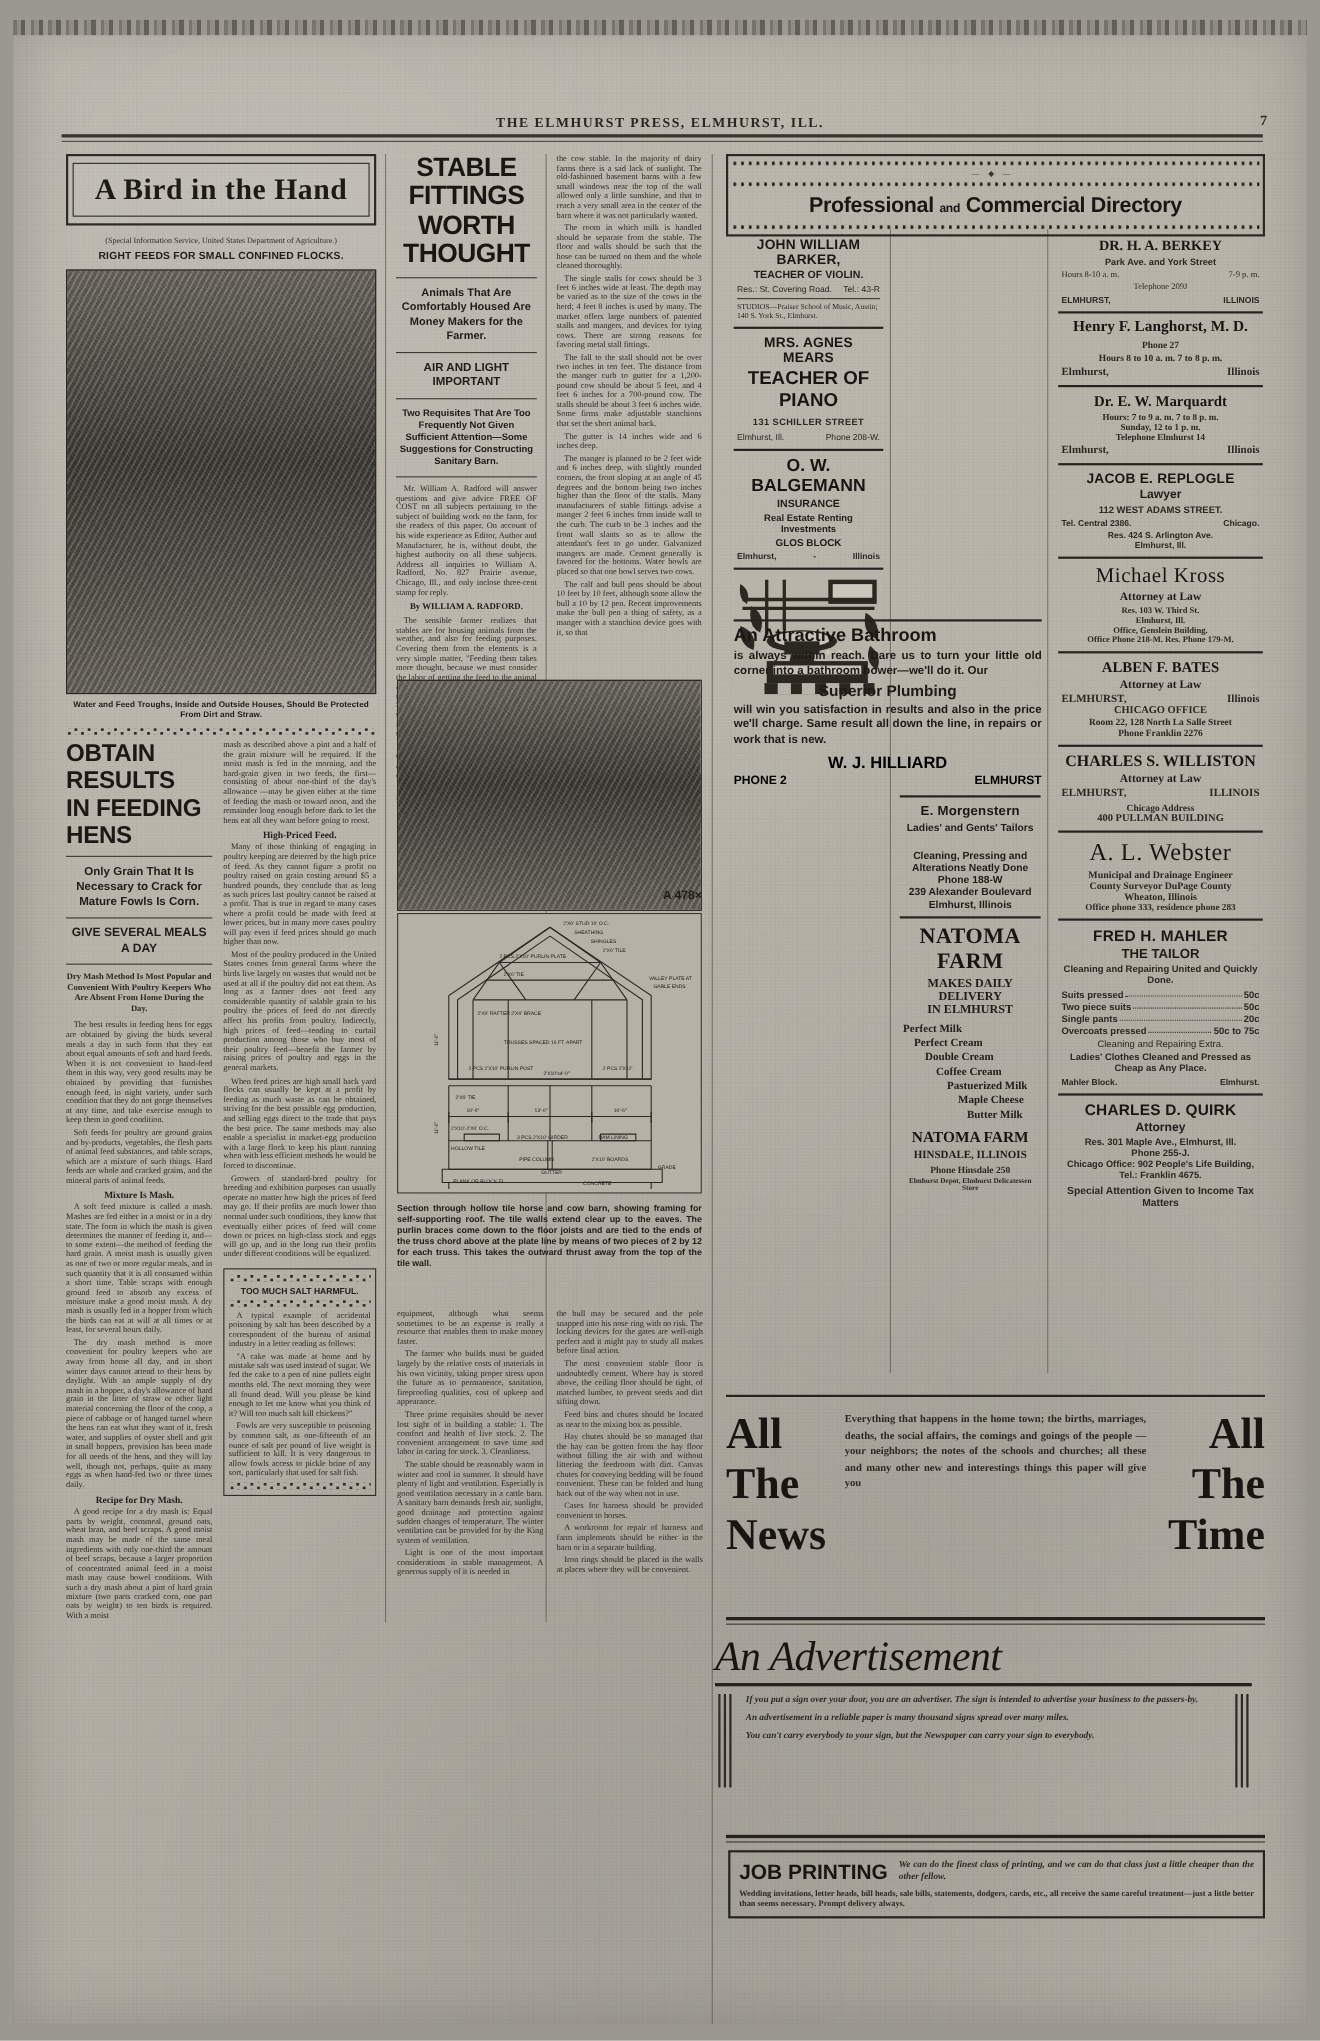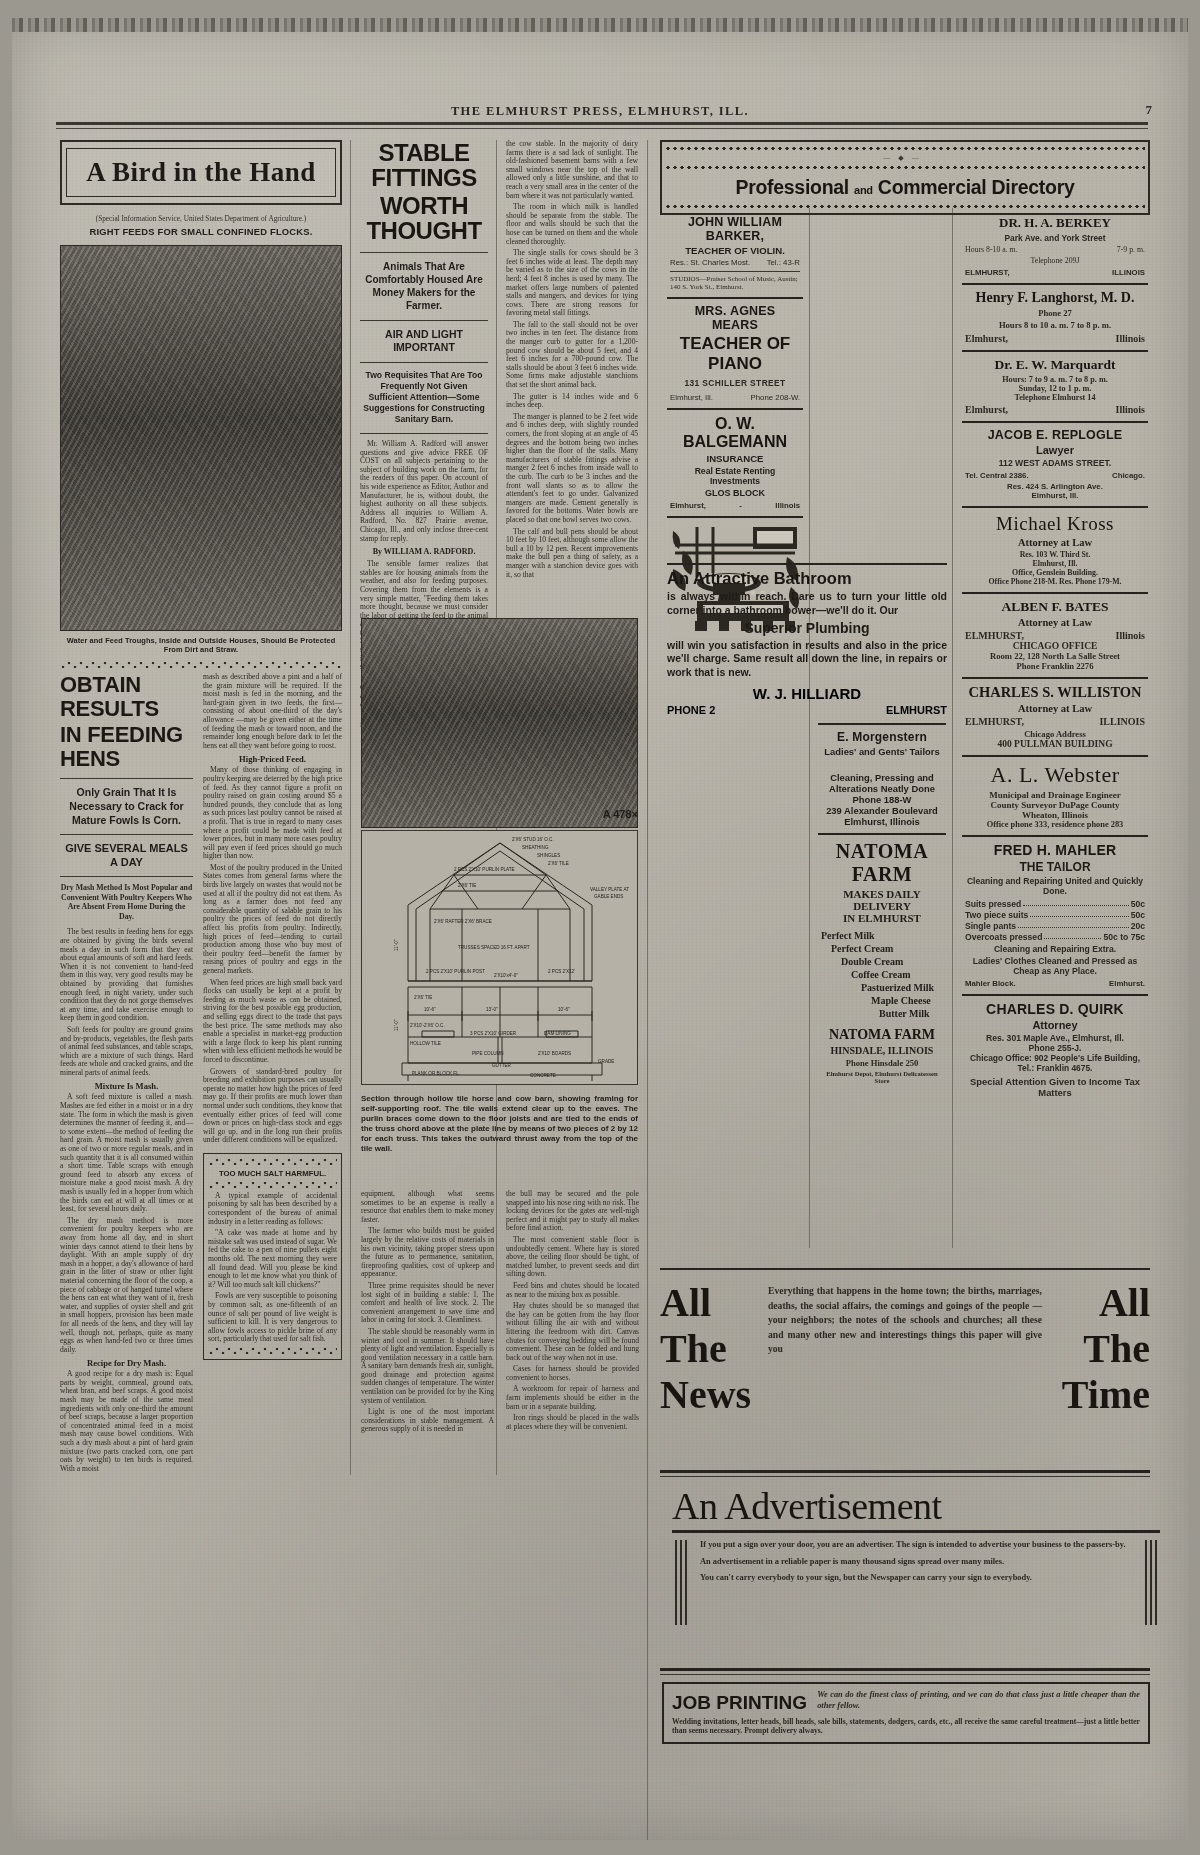--- a/index.html
+++ b/index.html
@@ -484,21 +484,21 @@
       <div class="dotrow" style="margin-top:4px"></div>
     </div>
   </div>
 
   <div class="col" style="left:655px;top:192px;width:136px;">
 
     <div class="ad">
       <div class="n1">JOHN WILLIAM BARKER,</div>
       <div class="n2">TEACHER OF VIOLIN.</div>
       <div class="rowsans">
-        <span>Res.: St. Charles Most.</span>
+        <span>Res.: St. Covering Road.</span>
         <span>Tel.: 43-R</span>
       </div>
       <div style="border-top:1px solid #3a372f;margin:4px 0 3px"></div>
       <div class="n3s" style="font-size:7px;text-align:left;">STUDIOS—Praiser School of Music, Austin; 140 S. York St., Elmhurst.</div>
     </div>
 
     <div class="ad">
       <div class="n1">MRS. AGNES MEARS</div>
       <div class="big" style="margin-top:2px">TEACHER OF PIANO</div>
       <div class="n3" style="font-weight:bold;font-size:8.4px;letter-spacing:.4px;margin-top:4px">131 SCHILLER STREET</div>
@@ -718,21 +718,21 @@
       <div class="rowsans" style="font-weight:bold;font-size:8.6px;margin-top:1px">
         <span>Single pants</span>
         <span style="flex:1;border-bottom:1px dotted #3a372f;margin:0 2px 3px"></span>
         <span>20c</span>
       </div>
       <div class="rowsans" style="font-weight:bold;font-size:8.6px;margin-top:1px">
         <span>Overcoats pressed</span>
         <span style="flex:1;border-bottom:1px dotted #3a372f;margin:0 2px 3px"></span>
         <span>50c to 75c</span>
       </div>
-      <div class="n3" style="font-weight:bold;font-size:8.6px">Cleaning and Repairing Extra.</div>
+      <div class="n3" style="font-weight:normal;font-size:8.6px">Cleaning and Repairing Extra.</div>
       <div class="n3" style="font-weight:bold;font-size:8.6px">Ladies' Clothes Cleaned and Pressed as Cheap as Any Place.</div>
       <div class="rowsans" style="font-weight:bold;margin-top:3px">
         <span>Mahler Block.</span>
         <span>Elmhurst.</span>
       </div>
     </div>
 
     <div class="ad" style="border-bottom:none">
       <div class="n1" style="font-size:14px">CHARLES D. QUIRK</div>
       <div class="n2" style="font-size:11px">Attorney</div>
@@ -757,21 +757,21 @@
         <div class="allnews">All</div>
         <div class="allnews">The</div>
         <div class="allnews">Time</div>
       </div>
     </div>
   </div>
 
   <div style="position:absolute;left:648px;top:1452px;width:490px;border-top:3px solid #26231e;"></div>
   <div style="position:absolute;left:648px;top:1458px;width:490px;border-top:1px solid #3a372f;"></div>
 
-  <div style="position:absolute;left:660px;top:1466px;width:488px;">
+  <div style="position:absolute;left:638px;top:1466px;width:488px;font-style:italic;">
     <div class="adv-head">An Advertisement</div>
     <div style="border-top:3px solid #26231e;margin-top:2px;"></div>
     <div style="display:flex;margin-top:7px;">
 
       <div style="width:18px;display:flex;gap:3px;justify-content:center;">
         <div style="width:2px;height:85px;background:#2e2b25"></div>
         <div style="width:2px;height:85px;background:#2e2b25"></div>
         <div style="width:2px;height:85px;background:#2e2b25"></div>
       </div>
       <div style="flex:1;padding:0 10px;">

